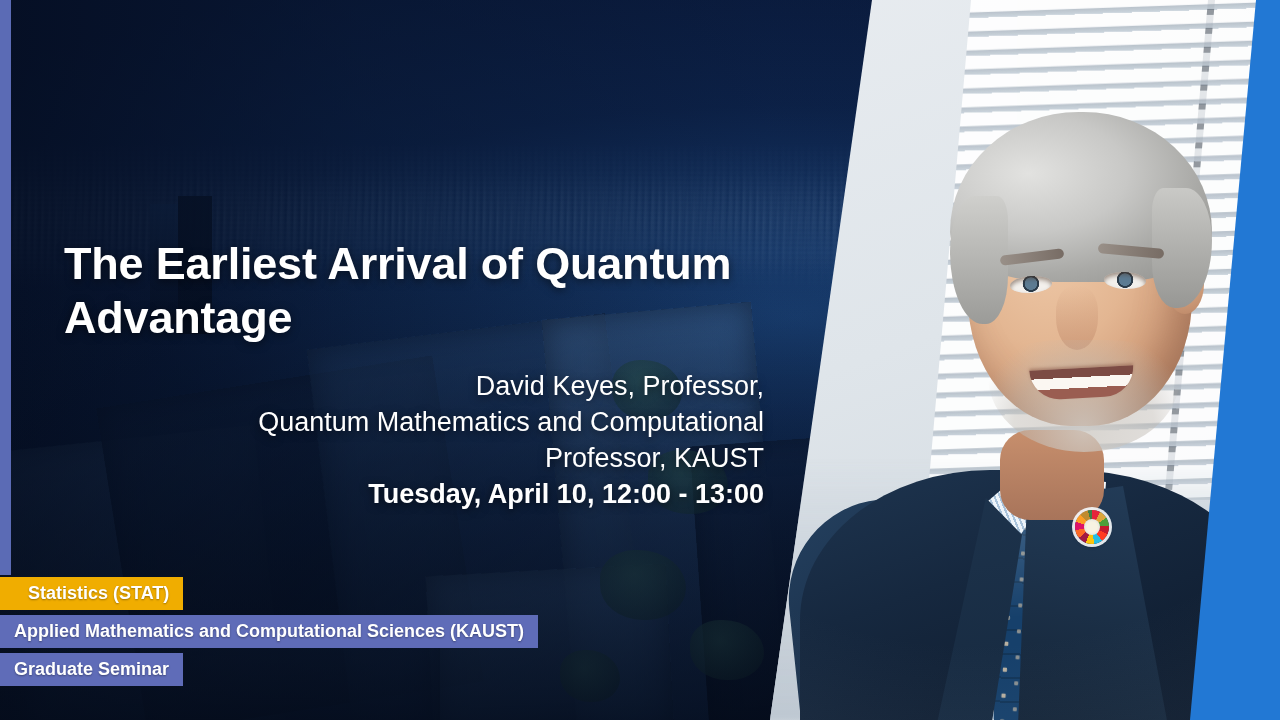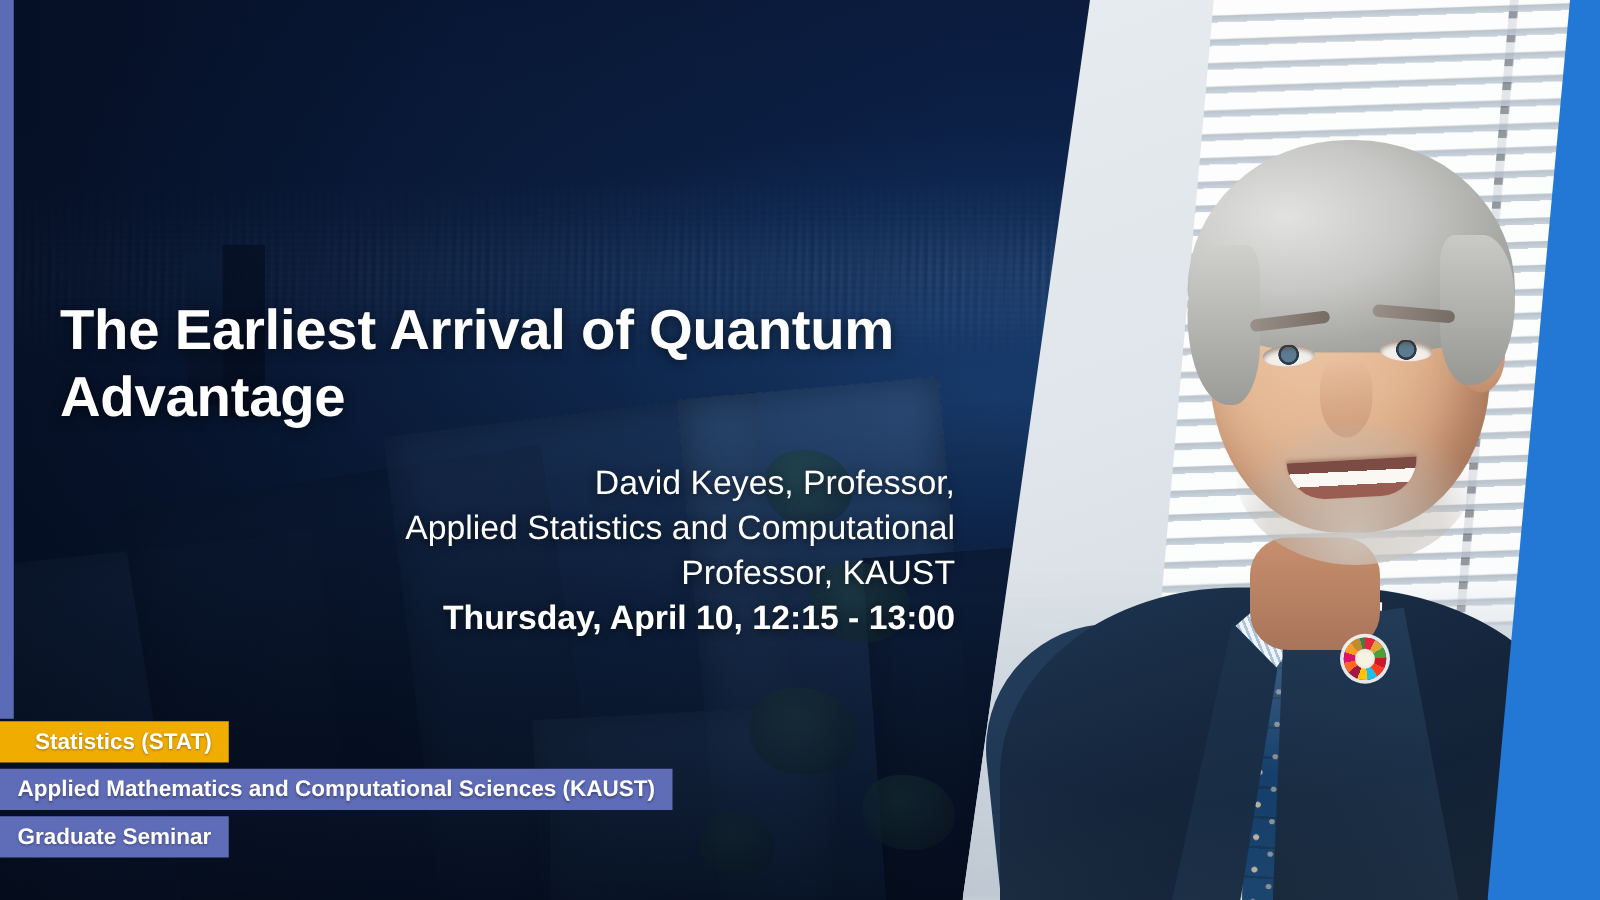--- a/index.html
+++ b/index.html
@@ -346,21 +346,21 @@
   }
 
   
   .content {
     position: absolute;
     left: 0; top: 0;
     width: 800px; height: 720px;
   }
   .title {
     position: absolute;
-    left: 48px;
+    left: 64px;
     top: 237px;
     width: 700px;
     margin: 0;
     font-size: 45px;
     line-height: 54px;
     font-weight: 700;
     letter-spacing: -0.2px;
     color: #ffffff;
     text-shadow: 0 2px 9px rgba(0,0,0,.55);
   }
@@ -464,23 +464,23 @@
 
   <div class="blue-band" style="background: rgb(34, 120, 212);"></div>
 
   <div class="left-stripe" style="background: rgb(91, 107, 181);"></div>
 
   <div class="content">
     <h1 class="title">The Earliest Arrival of Quantum Advantage</h1>
 
     <div class="details">
       <div class="line">David Keyes, Professor,</div>
-      <div class="line">Applied Statistics and Computational</div>
+      <div class="line">Quantum Mathematics and Computational</div>
       <div class="line">Professor, KAUST</div>
-      <div class="line bold">Thursday, April 10, 12:15 - 13:00</div>
+      <div class="line bold">Tuesday, April 10, 12:00 - 13:00</div>
     </div>
 
     <div class="tags">
       <div class="tag-row">
         <span class="tag stat" style="background: rgb(240, 173, 0); color: rgb(255, 255, 255); padding-left: 28px;">Statistics (STAT)</span>
       </div>
       <div class="tag-row">
         <span class="tag amcs" style="background: rgb(95, 108, 184); color: rgb(255, 255, 255);">Applied Mathematics and Computational Sciences (KAUST)</span>
       </div>
       <div class="tag-row">

